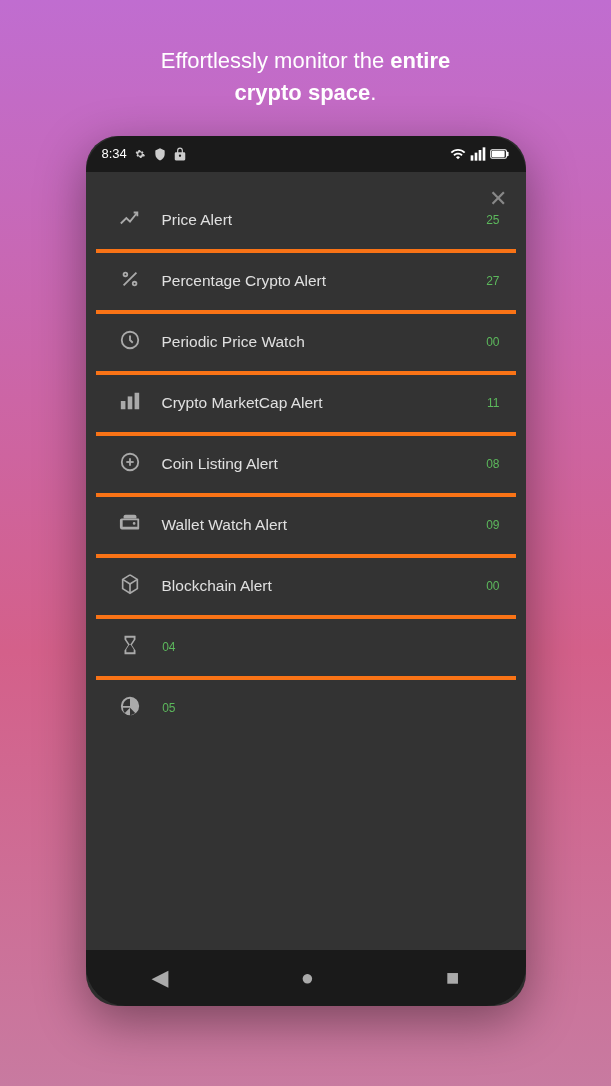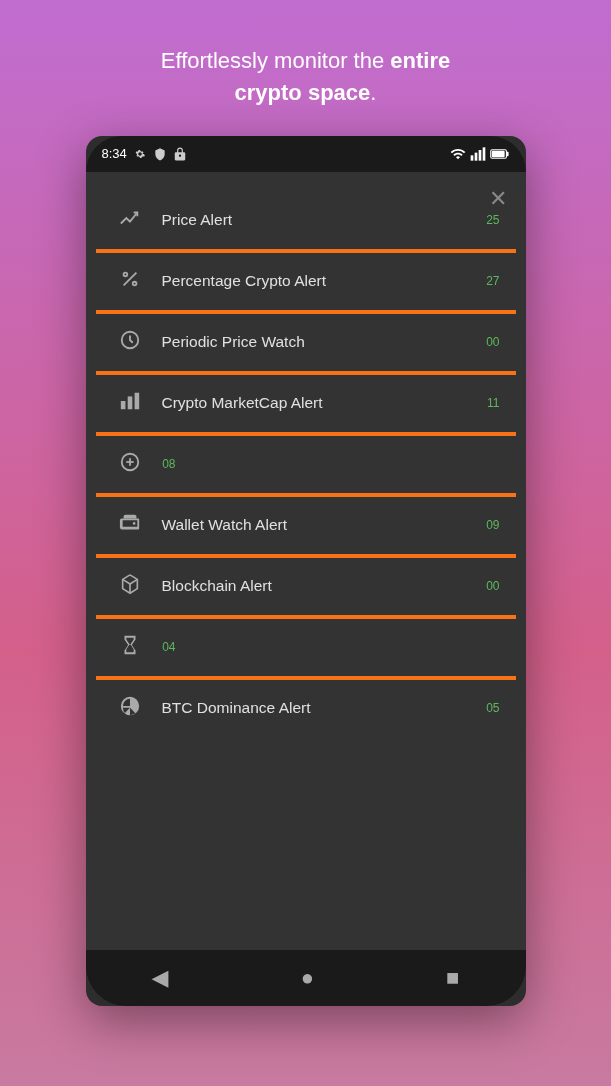--- a/index.html
+++ b/index.html
@@ -27,21 +27,21 @@
     }
 
     .header-text strong {
       font-weight: 800;
     }
 
     .phone-frame {
       width: 440px;
       height: 870px;
       background: #2d2d2d;
-      border-radius: 16px;
+      border-radius: 32px;
       overflow: hidden;
       display: flex;
       flex-direction: column;
       box-shadow: 0 15px 50px rgba(0,0,0,0.4);
       position: relative;
     }
 
     .status-bar {
       background: #1a1a1a;
       height: 36px;
@@ -252,20 +252,21 @@
       </div>
 
       <div class="alert-item">
         <div class="alert-icon">
           <svg viewBox="0 0 24 24" width="22" height="22" fill="none" stroke="#aaa" stroke-width="2">
               <circle cx="12" cy="12" r="9"></circle>
               <line x1="12" y1="8" x2="12" y2="16"></line>
               <line x1="8" y1="12" x2="16" y2="12"></line>
             </svg>
         </div>
+        <span class="alert-label">Coin Listing Alert</span>
         <span class="alert-count">08</span>
       </div>
 
       <div class="alert-item">
         <div class="alert-icon">
           <svg viewBox="0 0 24 24" width="22" height="22" fill="#aaa">
               <path d="M21 7H3a2 2 0 00-2 2v8a2 2 0 002 2h18a1 1 0 001-1V8a1 1 0 00-1-1zm-1 9H4V9h16v7zm-2-3.5a1.5 1.5 0 11-3 0 1.5 1.5 0 013 0z"></path>
               <path d="M5 7V5a2 2 0 012-2h10a2 2 0 012 2v2"></path>
             </svg>
         </div>
@@ -293,21 +294,20 @@
         </div>
         <span class="alert-count">04</span>
       </div>
 
       <div class="alert-item">
         <div class="alert-icon">
           <svg viewBox="0 0 24 24" width="22" height="22" fill="#aaa">
               <path d="M12 2a10 10 0 100 20A10 10 0 0012 2zm0 2v8H4.2A8 8 0 0112 4zm0 10l5.66 5.66A8 8 0 0112 22v-8l-5.66 5.66A8 8 0 014.34 14H12z"></path>
             </svg>
         </div>
-        <span class="alert-label">BTC Dominance Alert</span>
         <span class="alert-count">05</span>
       </div>
 
     </div>
   </div>
 
   <div class="nav-bar">
     <div class="nav-btn">◀</div>
     <div class="nav-btn">●</div>
     <div class="nav-btn">■</div>

